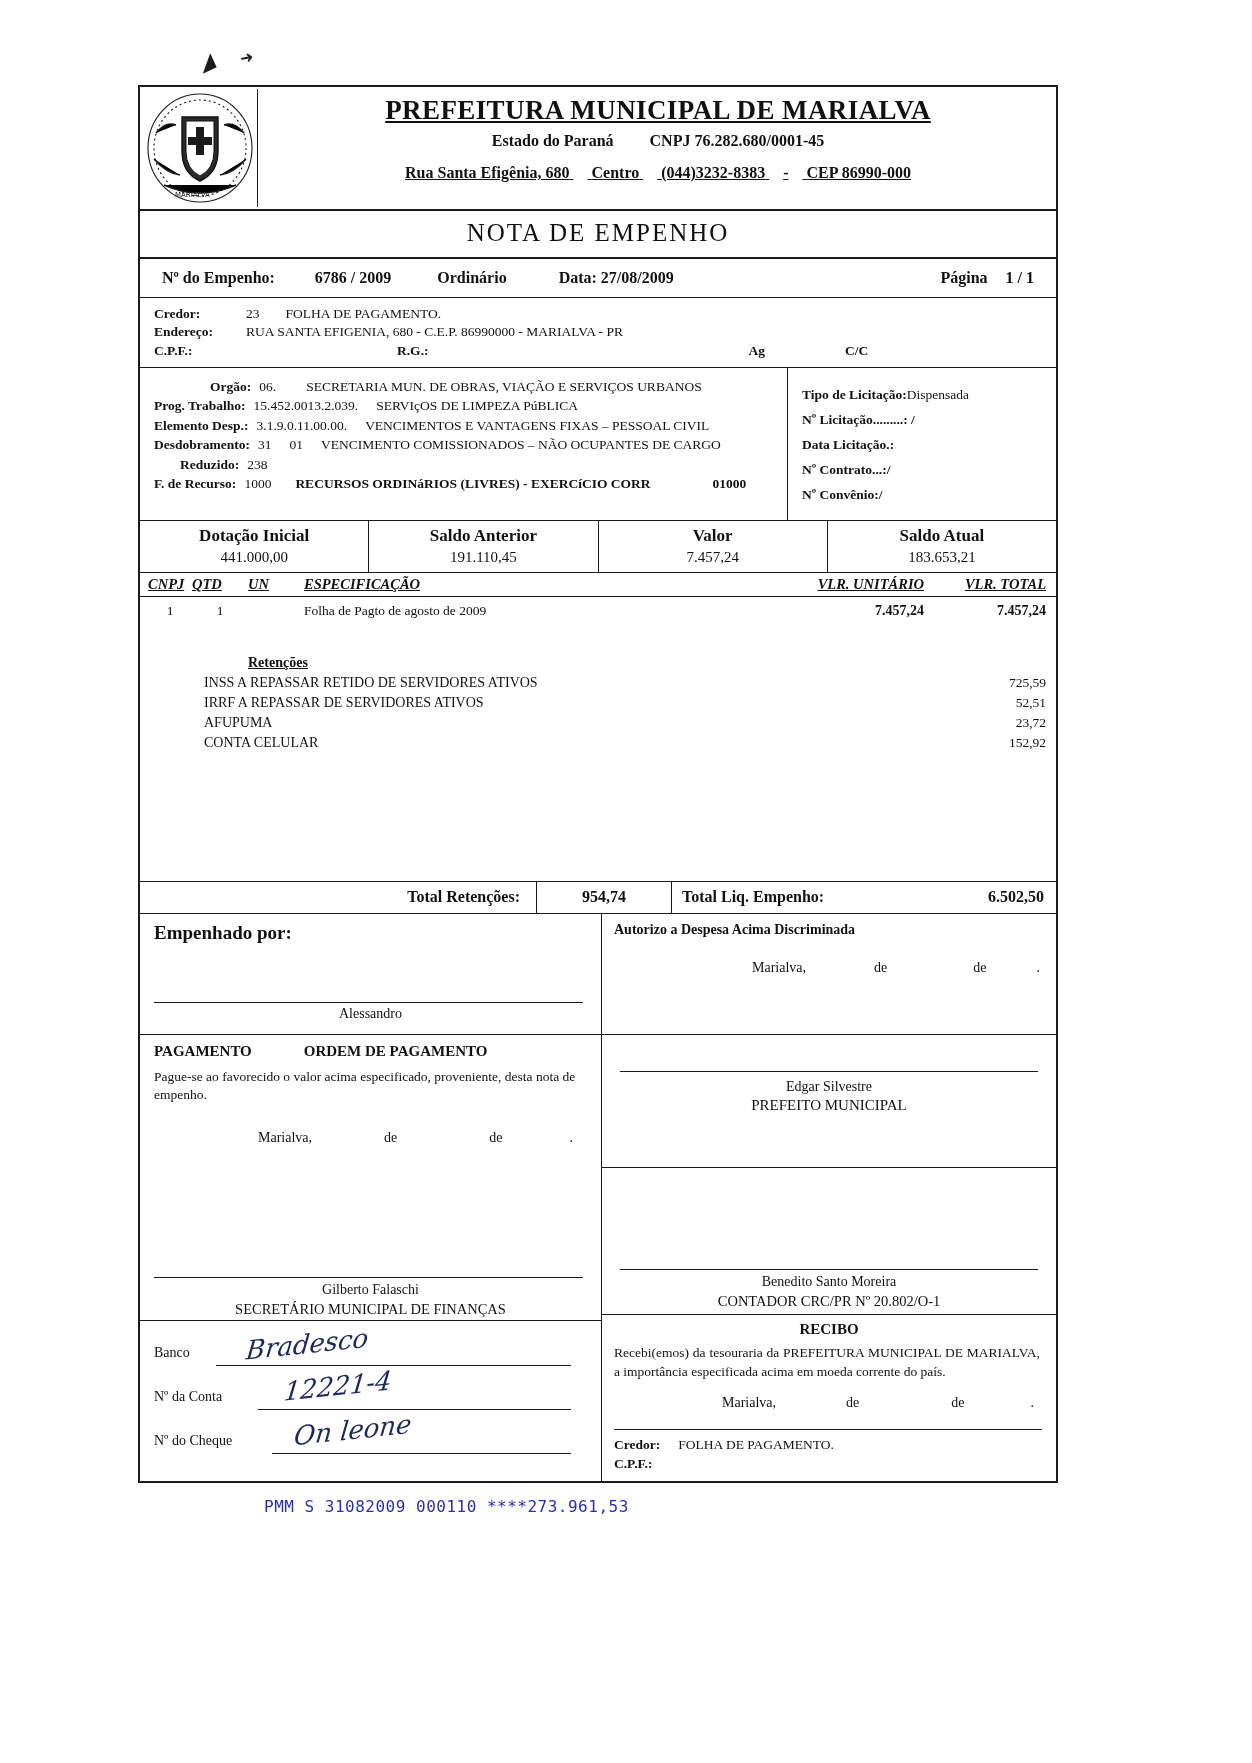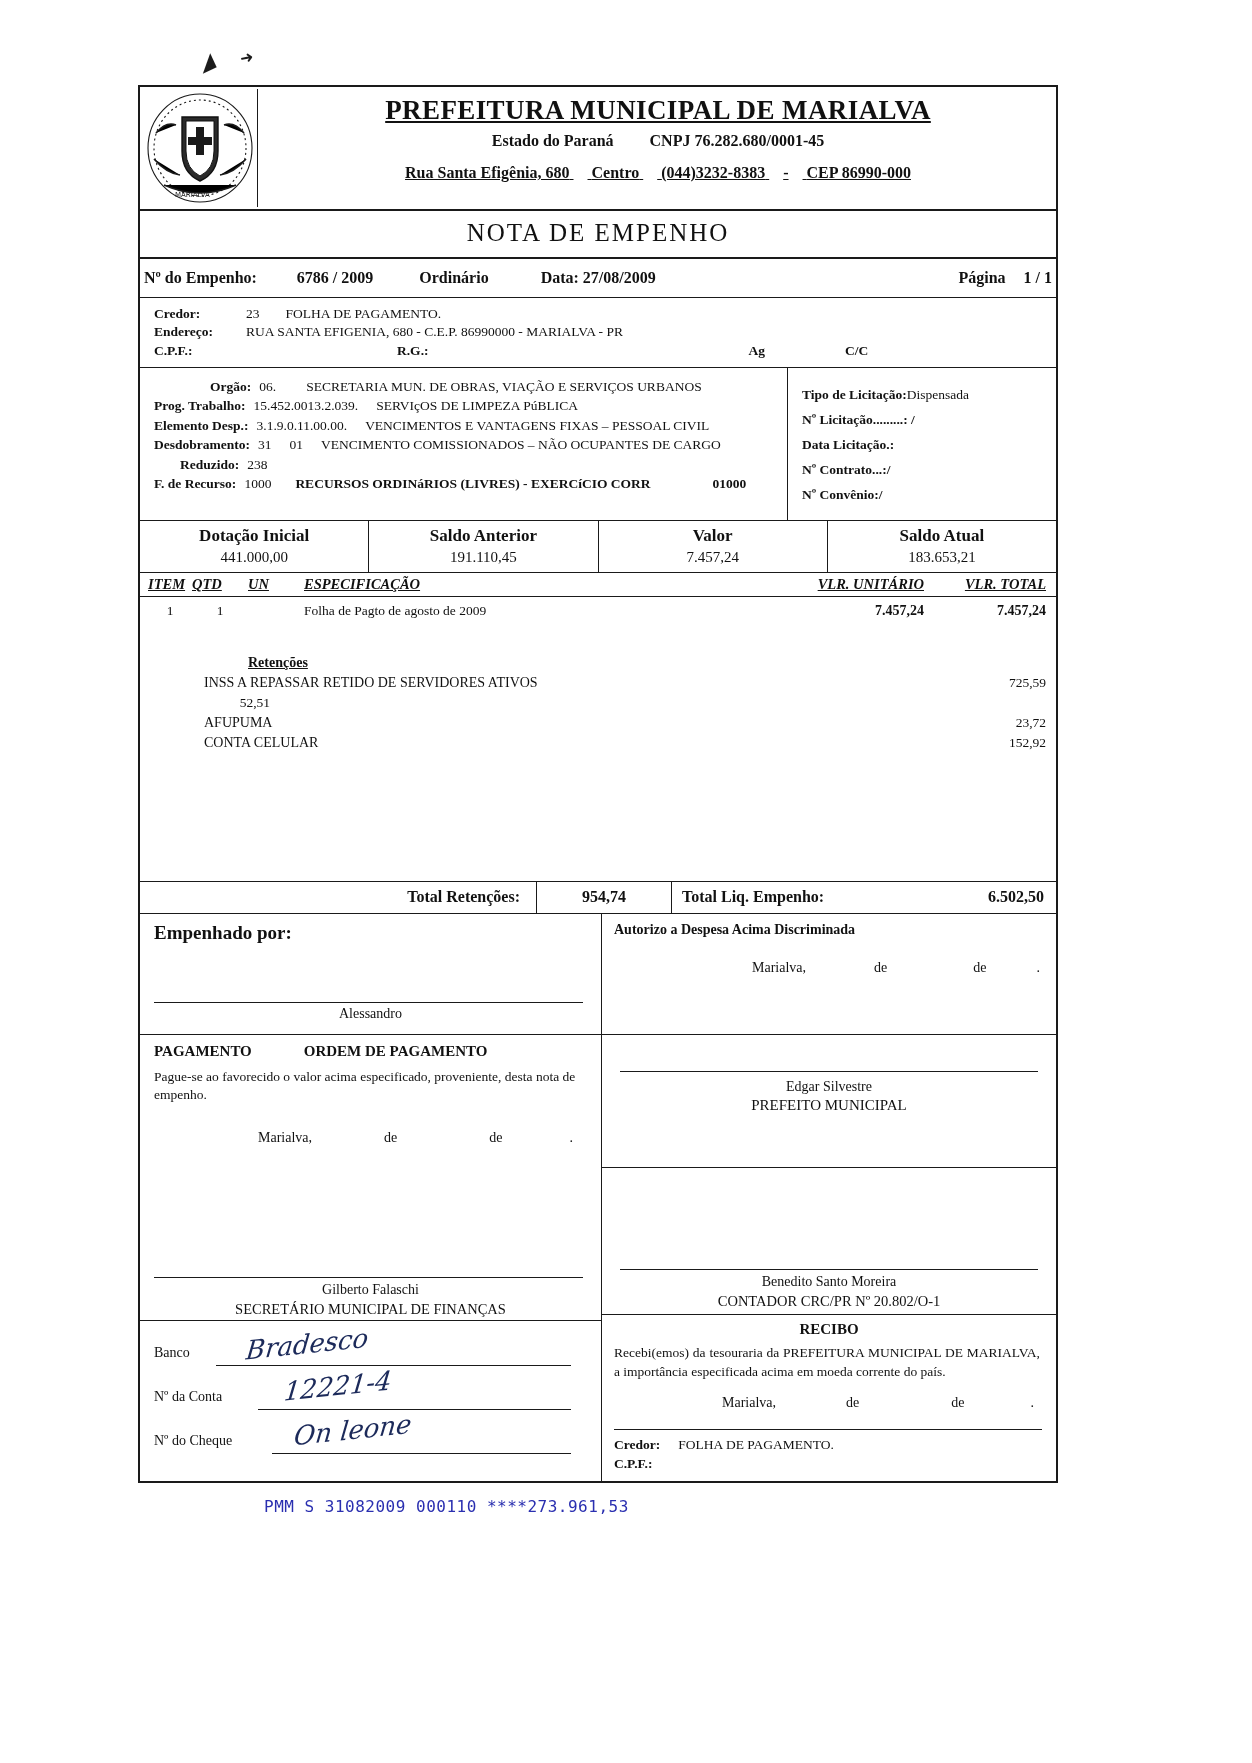--- a/index.html
+++ b/index.html
@@ -87,21 +87,21 @@
   .title-band .t {
     font-size: 25px;
     letter-spacing: 2px;
   }
 
   
   .empenho-line {
     border-bottom: 1.5px solid #1a1a1a;
     display: flex;
     align-items: flex-start;
-    padding: 10px 4px;
+    padding: 10px 22px;
     font-size: 16px;
     font-weight: 700;
   }
   .empenho-line .lbl { }
   .empenho-line .num { margin-left: 40px; }
   .empenho-line .tipo { margin-left: 46px; }
   .empenho-line .data { margin-left: 52px; }
   .empenho-line .pag { margin-left: auto; }
   .empenho-line .pagnum { margin-left: 18px; }
 
@@ -522,21 +522,21 @@
       <div class="ch">Valor</div>
       <div class="cv">7.457,24</div>
     </div>
     <div class="cell">
       <div class="ch">Saldo Atual</div>
       <div class="cv">183.653,21</div>
     </div>
   </div>
 
   <div class="items-head">
-    <span class="ih-item">ITEM</span>
+    <span class="ih-item">CNPJ</span>
     <span class="ih-qtd">QTD</span>
     <span class="ih-un">UN</span>
     <span class="ih-esp">ESPECIFICAÇÃO</span>
     <span class="ih-vu">VLR. UNITÁRIO</span>
     <span class="ih-vt">VLR. TOTAL</span>
   </div>
 
   <div class="items-body">
     <div class="item-row">
       <span class="c-item">1</span>
@@ -547,20 +547,21 @@
       <span class="c-vt">7.457,24</span>
     </div>
 
     <div class="ret-block">
       <div class="ret-title">Retenções</div>
       <div class="ret-row">
         <span class="rl">INSS A REPASSAR RETIDO DE SERVIDORES ATIVOS</span>
         <span class="rv">725,59</span>
       </div>
       <div class="ret-row">
+        <span class="rl">IRRF A REPASSAR DE SERVIDORES ATIVOS</span>
         <span class="rv">52,51</span>
       </div>
       <div class="ret-row">
         <span class="rl">AFUPUMA</span>
         <span class="rv">23,72</span>
       </div>
       <div class="ret-row">
         <span class="rl">CONTA CELULAR</span>
         <span class="rv">152,92</span>
       </div>

